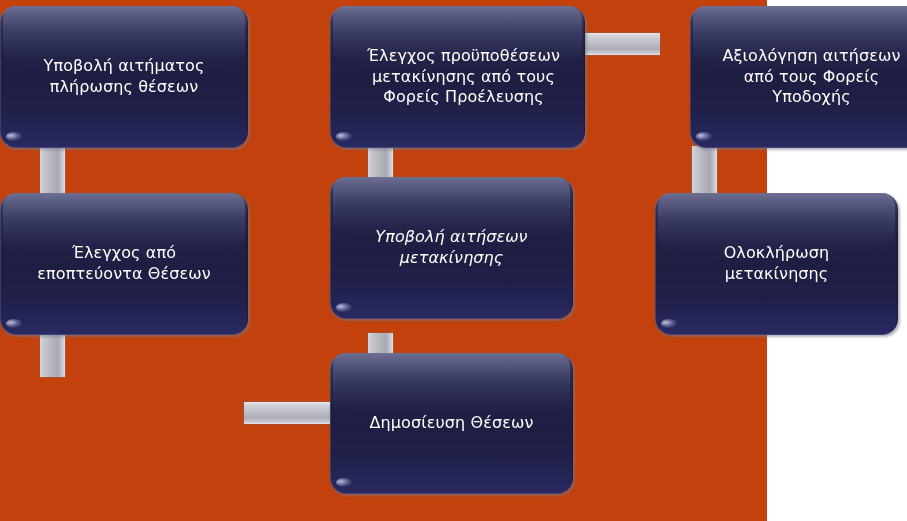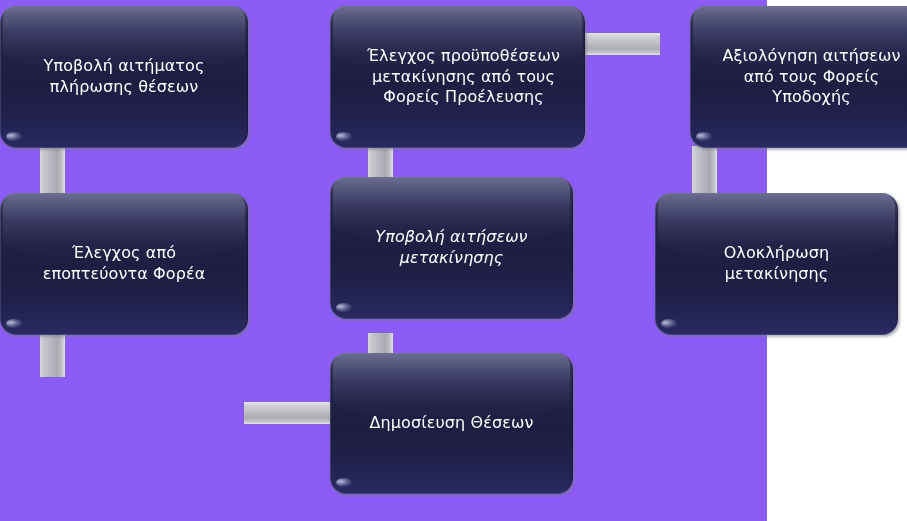--- a/index.html
+++ b/index.html
@@ -10,21 +10,21 @@
   body {
     width: 907px;
     height: 521px;
     font-family: "DejaVu Sans", sans-serif;
     overflow: hidden;
   }
   #canvas {
     position: relative;
     width: 767px;
     height: 521px;
-    background: #8b5cf6;
+    background: #c2410c;
   }
 
   
   .conn {
     position: absolute;
   }
   .conn-v {
     background: linear-gradient(to right,
        #d8d8de 0%, #c9c9d1 12%, #b6b6be 45%, #a9a9b2 70%, #c2c2ca 88%, #e2e2e7 100%);
     box-shadow: 0 0 0 0.6px rgba(120,120,135,0.45);
@@ -136,21 +136,21 @@
   </div>
 
   <div class="node" style="left:690px; top:6px; width:243px; height:142px;">
     <div class="node-label">Αξιολόγηση αιτήσεων
 από τους Φορείς
 Υποδοχής</div>
   </div>
 
   <div class="node" style="left:0px; top:193px; width:248px; height:142px;">
     <div class="node-label">Έλεγχος από
-εποπτεύοντα Φορέα</div>
+εποπτεύοντα Θέσεων</div>
   </div>
 
   <div class="node" style="left:330px; top:177px; width:243px; height:142px;font-style:italic;">
     <div class="node-label">Υποβολή αιτήσεων
 μετακίνησης</div>
   </div>
 
   <div class="node" style="left:655px; top:193px; width:243px; height:142px;">
     <div class="node-label">Ολοκλήρωση
 μετακίνησης</div>

